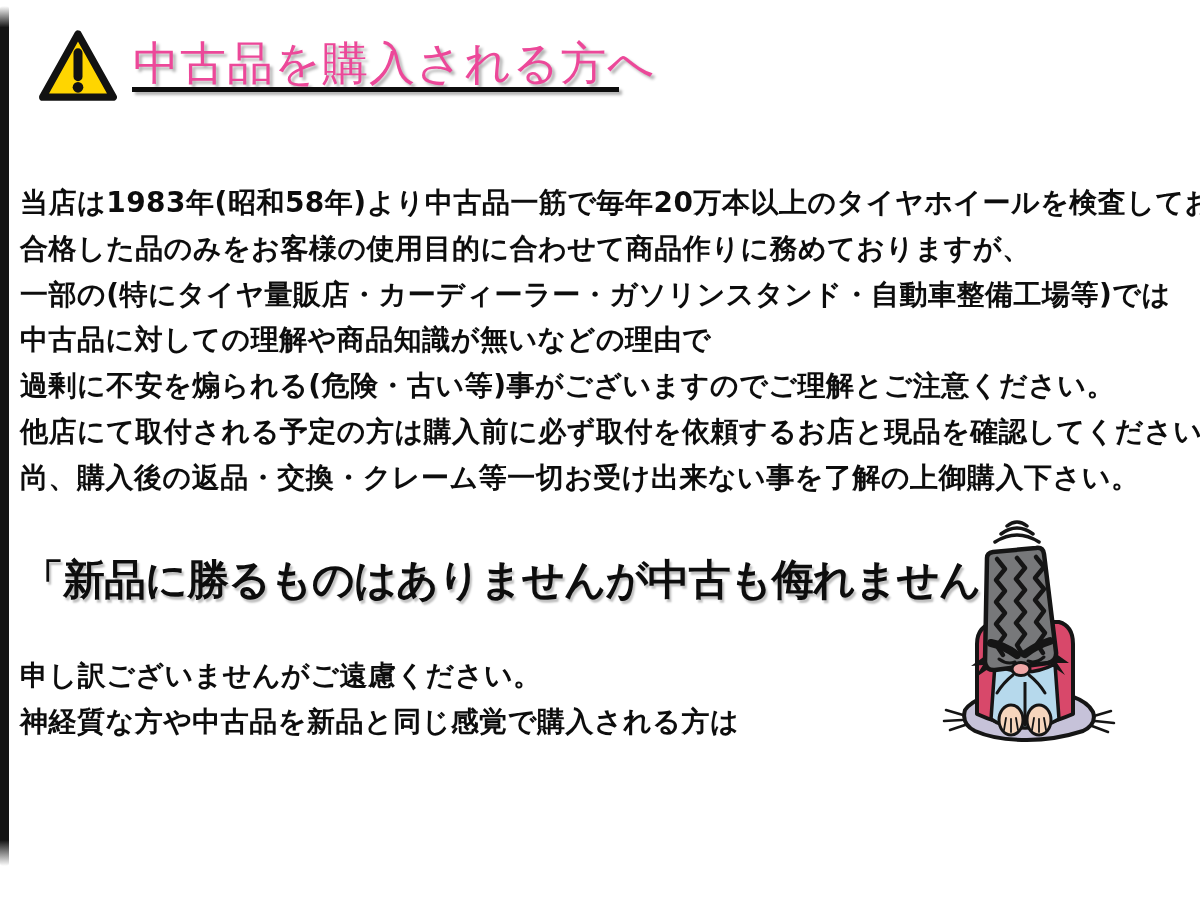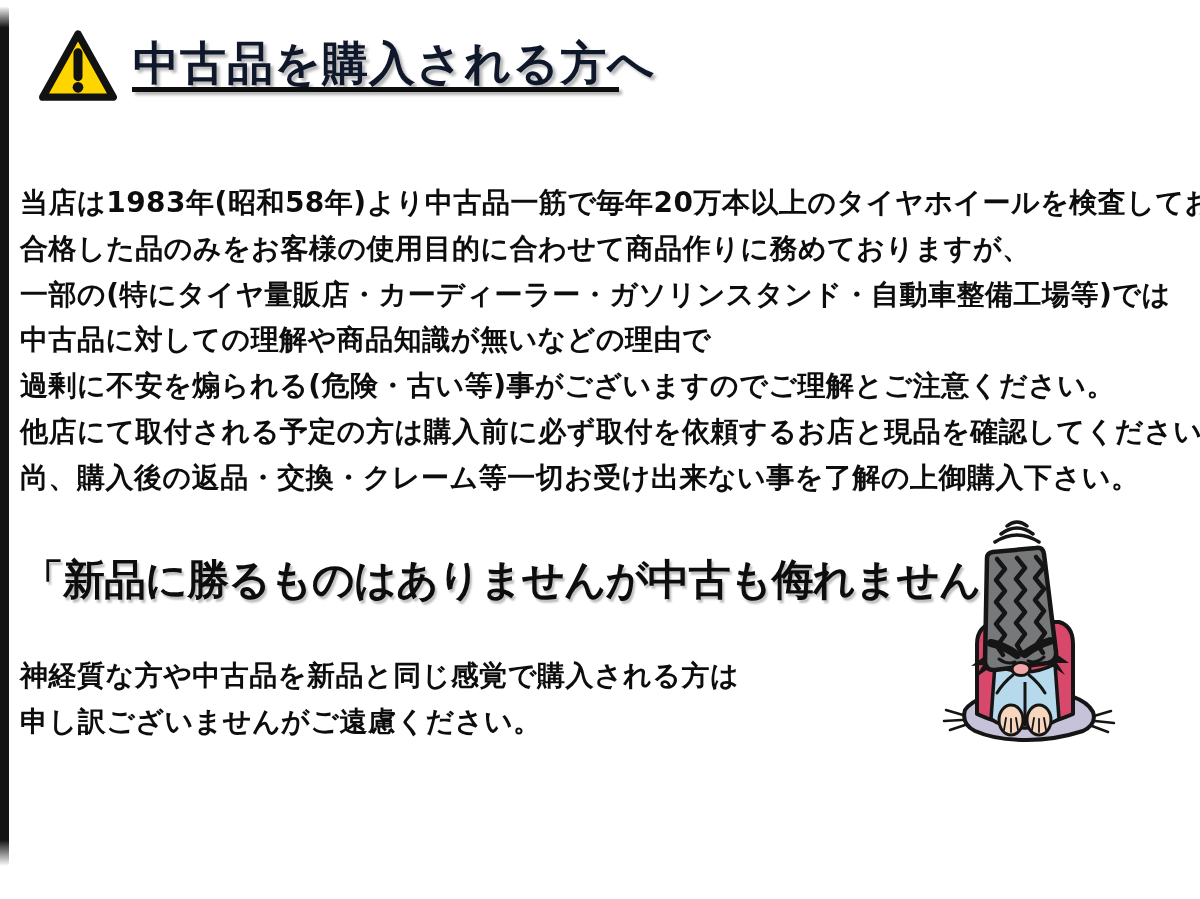--- a/index.html
+++ b/index.html
@@ -17,24 +17,24 @@
     width: 9px; height: 860px;
     background: linear-gradient(to bottom, rgba(20,20,20,0) 0%, #141414 2.5%, #141414 97%, rgba(20,20,20,0) 100%);
     border-radius: 3px;
   }
   .warning-icon {
     position: absolute; left: 37px; top: 25px;
     width: 82px; height: 82px;
   }
   .page-title {
     position: absolute; left: 133px; top: 33px;
-    font-size: 46px; font-weight: 700;
+    font-size: 46px; font-weight: 400;
     letter-spacing: 1px;
     white-space: nowrap;
-    color: #0f172a;
+    color: #ec4899;
     text-shadow: 3px 3px 3px rgba(0,0,0,0.30);
   }
   .title-underline {
     position: absolute; left: 132px; top: 87px;
     width: 487px; height: 5px;
     background: #0d0d0d;
     box-shadow: 3px 3px 3px rgba(0,0,0,0.30);
   }
   .notice-block {
     position: absolute; left: 20px; top: 180px;
@@ -81,22 +81,22 @@
   <div>一部の(特にタイヤ量販店・カーディーラー・ガソリンスタンド・自動車整備工場等)では</div>
   <div>中古品に対しての理解や商品知識が無いなどの理由で</div>
   <div>過剰に不安を煽られる(危険・古い等)事がございますのでご理解とご注意ください。</div>
   <div>他店にて取付される予定の方は購入前に必ず取付を依頼するお店と現品を確認してください。</div>
   <div>尚、購入後の返品・交換・クレーム等一切お受け出来ない事を了解の上御購入下さい。</div>
 </div>
 
 <div class="quote-line">「新品に勝るものはありませんが中古も侮れません」</div>
 
 <div class="disclaimer-block">
+  <div>申し訳ございませんがご遠慮ください。</div>
   <div>神経質な方や中古品を新品と同じ感覚で購入される方は</div>
-  <div>申し訳ございませんがご遠慮ください。</div>
 </div>
 
 <svg class="mascot" viewBox="0 0 192 232" aria-hidden="true">
 
   <g stroke="#151515" stroke-width="3.5" stroke-linecap="round" fill="none">
     <path d="M74 12 Q 84 4 94 12"></path>
     <path d="M68 20 Q 84 8 100 20"></path>
     <path d="M62 28 Q 84 14 106 28"></path>
   </g>
 

